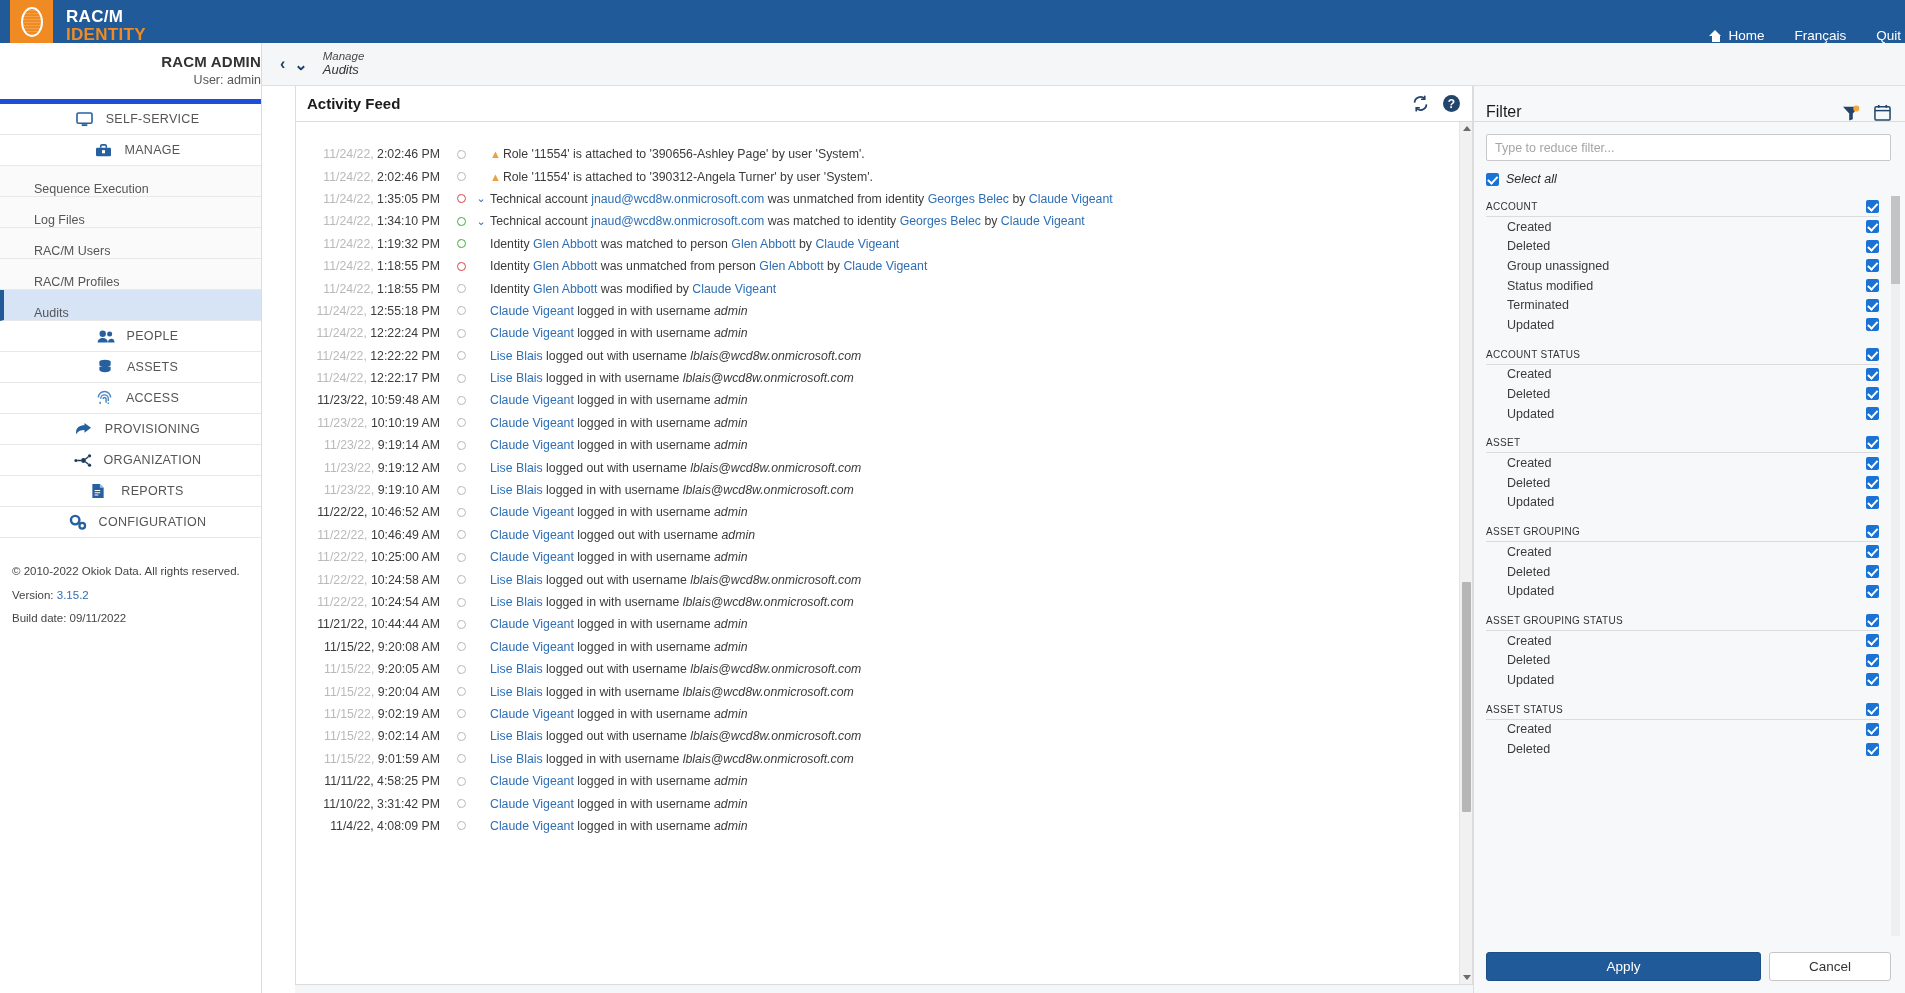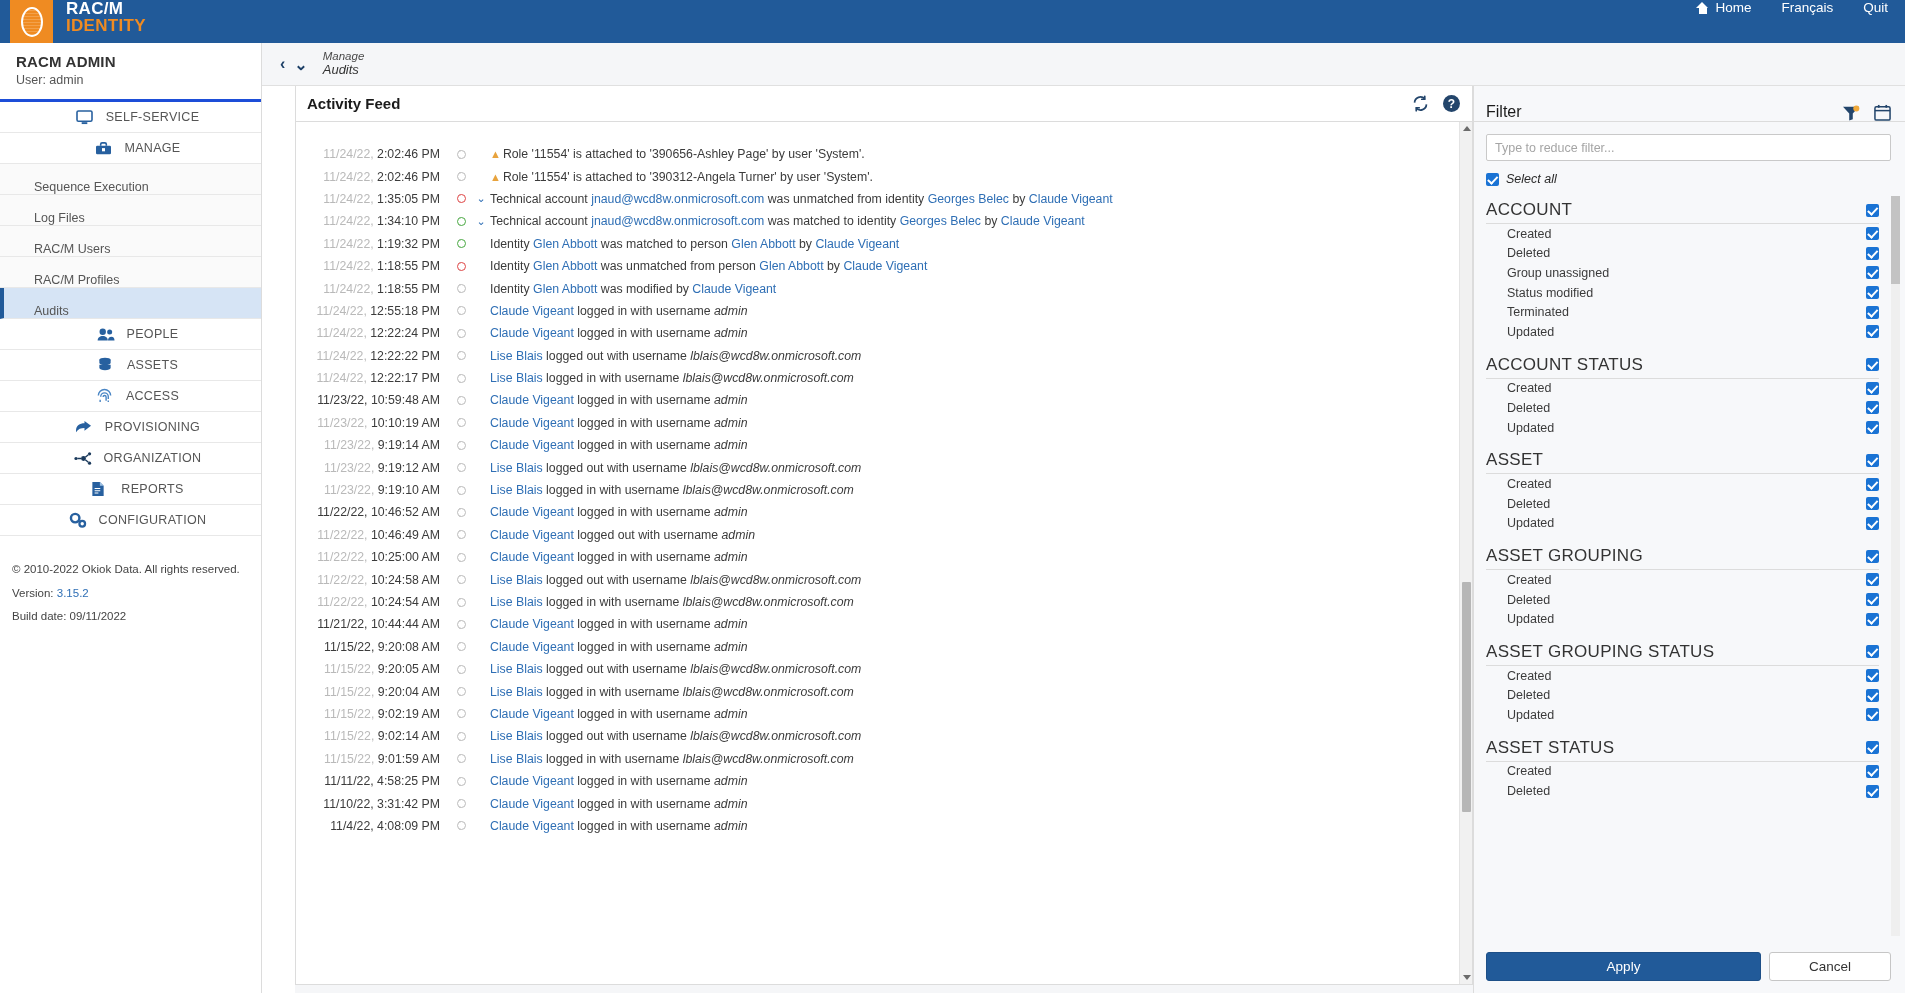--- a/index.html
+++ b/index.html
@@ -5,53 +5,53 @@
   * { box-sizing: border-box; margin: 0; padding: 0; }
   html, body {
     width: 1905px; height: 993px;
     font-family: "Liberation Sans", sans-serif;
     background: #ffffff;
     overflow: hidden;
     color: #333;
   }
   
   .topbar {
-    height: 43px; background: #215a99; display: flex; align-items: flex-start;
+    height: 43px; background: #215a99; display: flex; align-items: flex-end;
     position: relative;
   }
   .logo-box {
     width: 43px; height: 43px; background: #ef8b22; display: flex;
     align-items: center; justify-content: center; margin-left: 10px;
   }
   .logo-oval {
     width: 22px; height: 30px; border: 2px solid #fff; border-radius: 50%;
     background: repeating-linear-gradient(0deg,#f3a14a 0 1px,#ef8b22 1px 3px);
   }
   .brand { margin-left: 13px; line-height: 1.02; }
   .brand .l1 { color: #fff; font-size: 17px; font-weight: bold; letter-spacing: .3px; }
   .brand .l2 { color: #ef8b22; font-size: 17px; font-weight: bold; letter-spacing: .3px; }
-  .topnav { position: absolute; right: 17px; display: flex; align-items: center; gap: 30px; }
+  .topnav { position: absolute; right: 4px; display: flex; align-items: center; gap: 30px; }
   .topnav a {
     color: #fff; font-size: 13.5px; text-decoration: none; display: flex;
     align-items: center; gap: 6px; font-weight: 500;
   }
   .home-ico { width: 13px; height: 12px; position: relative; display: inline-block; }
   .home-ico::before {
     content: ""; position: absolute; left: 0; top: 0; width: 0; height: 0;
     border-left: 6.5px solid transparent; border-right: 6.5px solid transparent;
     border-bottom: 6px solid #fff;
   }
   .home-ico::after {
     content: ""; position: absolute; left: 2.5px; top: 5.5px; width: 8px; height: 6.5px; background: #fff;
   }
   
   .body-wrap { display: flex; height: 950px; }
   
   .sidebar { width: 262px; background: #fff; border-right: 1px solid #dcdcdc; flex: none; }
-  .user-block { text-align: left; padding: 10px 16px 12px; border-bottom: 3px solid #1d4ed8; }
+  .user-block { text-align: right; padding: 10px 0 12px; border-bottom: 5px solid #1d4ed8; }
   .user-block .name { font-size: 15px; font-weight: bold; color: #333; letter-spacing: .2px; }
   .user-block .sub { font-size: 12.5px; color: #555; margin-top: 3px; }
   .nav-item {
     height: 31px; display: flex; align-items: center; padding-left: 14px;
     border-bottom: 1px solid #e8e8e8; font-size: 12.5px; color: #555;
     letter-spacing: .3px; cursor: pointer; background: #fff; justify-content: center;
   }
   .nav-item .ico { width: 22px; display: flex; align-items: center; color: #27609f; flex: none; }
   .nav-item .lbl { margin-left: 8px; }
   .nav-sub {
@@ -134,21 +134,21 @@
     content: ""; position: absolute; left: 4px; top: 1px; width: 3.5px; height: 7.5px;
     border: solid #fff; border-width: 0 2px 2px 0; transform: rotate(43deg);
   }
   .filter-list { flex: 1; overflow: hidden; position: relative; padding: 14px 0 0 0; }
   .fl-inner { padding: 0 26px 0 12px; }
   .fgroup-head {
     display: flex; align-items: center; padding-bottom: 3px; border-bottom: 1px solid #dcdcdc;
     margin-top: 13px;
   }
   .fgroup-head:first-child { margin-top: 0; }
-  .fgroup-head .t { font-size: 17px; color: #333; letter-spacing: .3px; }
+  .fgroup-head .t { font-size: 10px; color: #333; letter-spacing: .3px; }
   .fgroup-head .cb { margin-left: auto; }
   .fitem { display: flex; align-items: center; height: 19.6px; padding-left: 21px; }
   .fitem .t { font-size: 12.5px; color: #3b3b3b; }
   .fitem .cb { margin-left: auto; }
   .filter-sb { position: absolute; right: 5px; top: 10px; bottom: 6px; width: 9px; background: #efefef; }
   .filter-sb .thumb { position: absolute; left: 0; width: 9px; background: #c3c3c3; }
   .filter-actions { display: flex; gap: 8px; padding: 10px 14px 12px 12px; flex: none; }
   .btn {
     height: 29px; border-radius: 3px; font-size: 13.5px; display: flex;
     align-items: center; justify-content: center; cursor: pointer;

